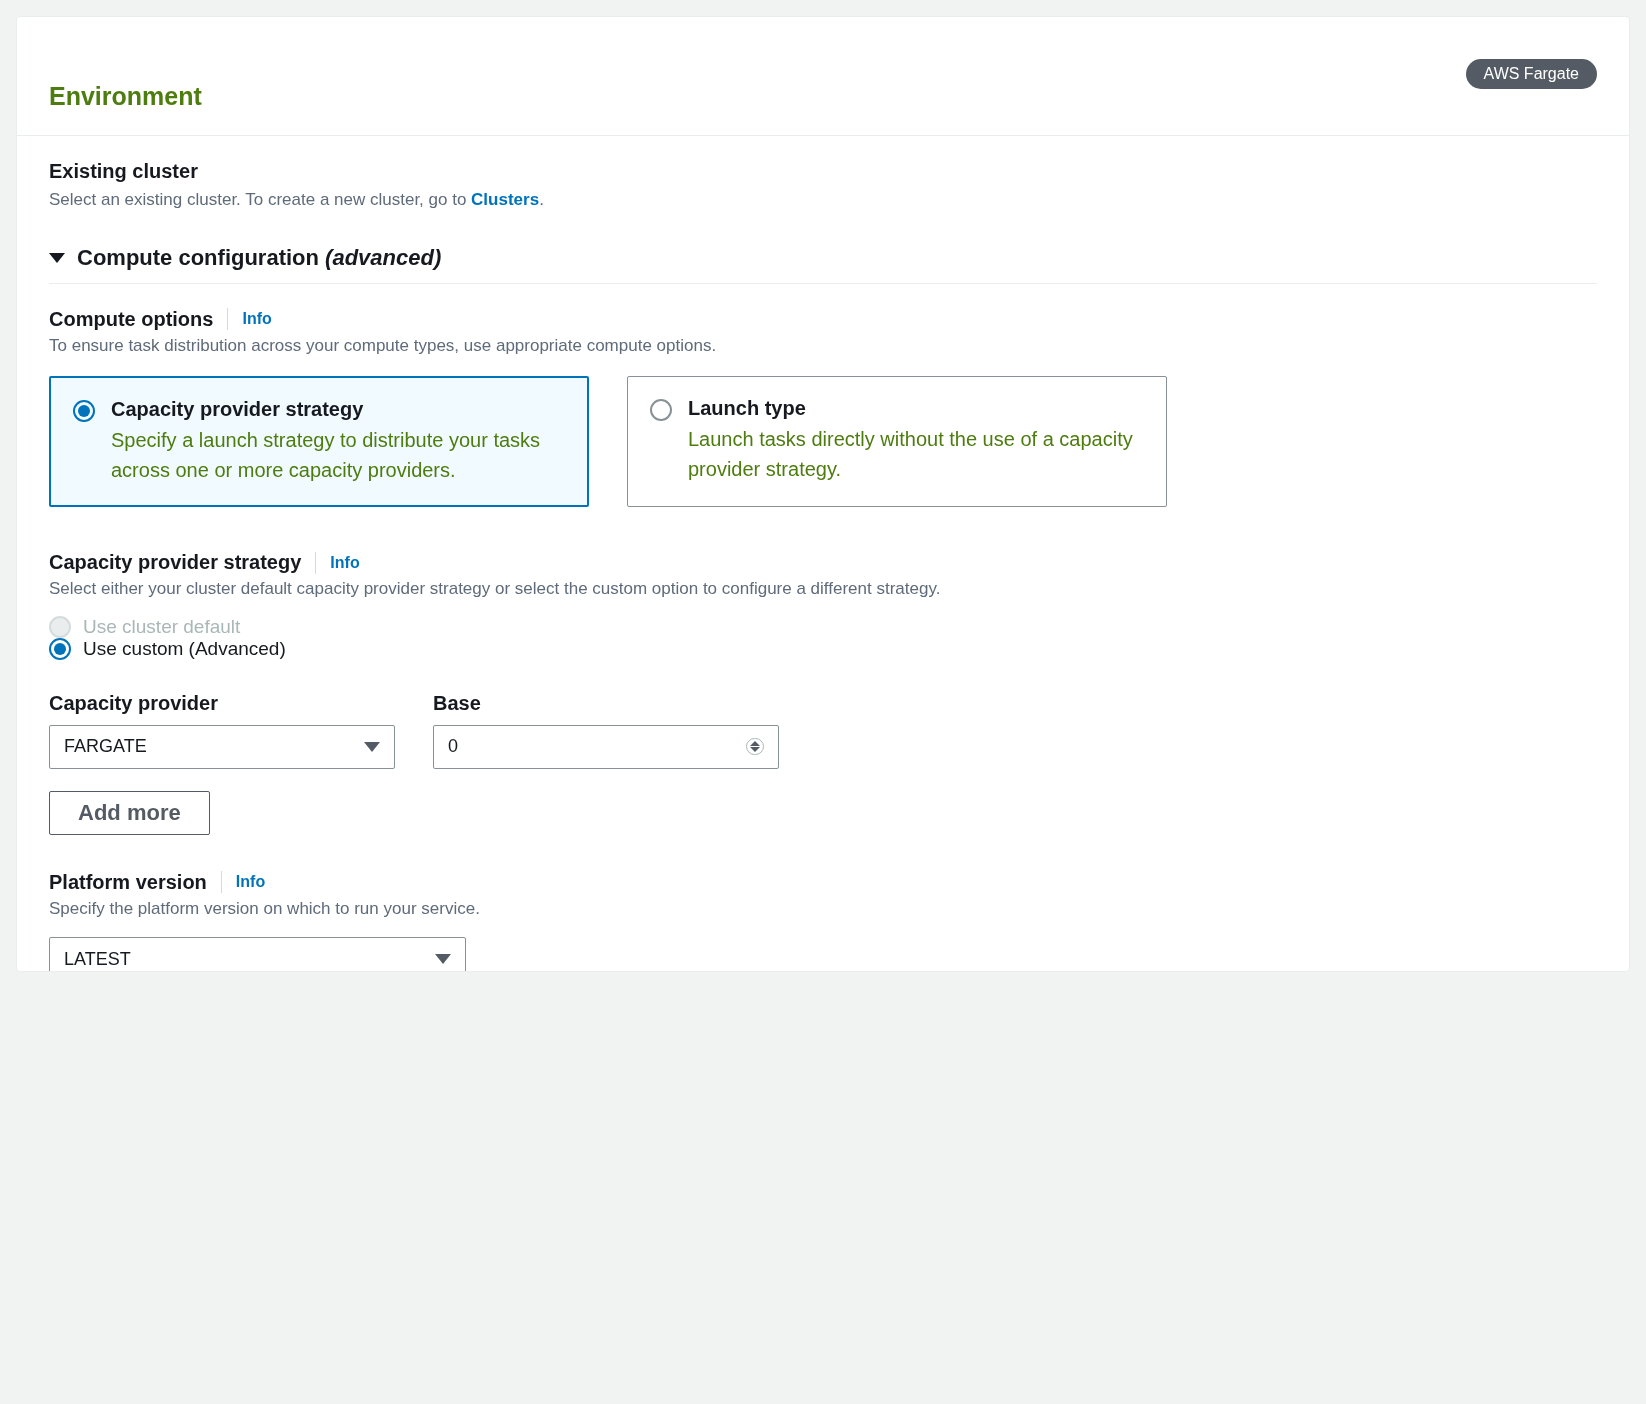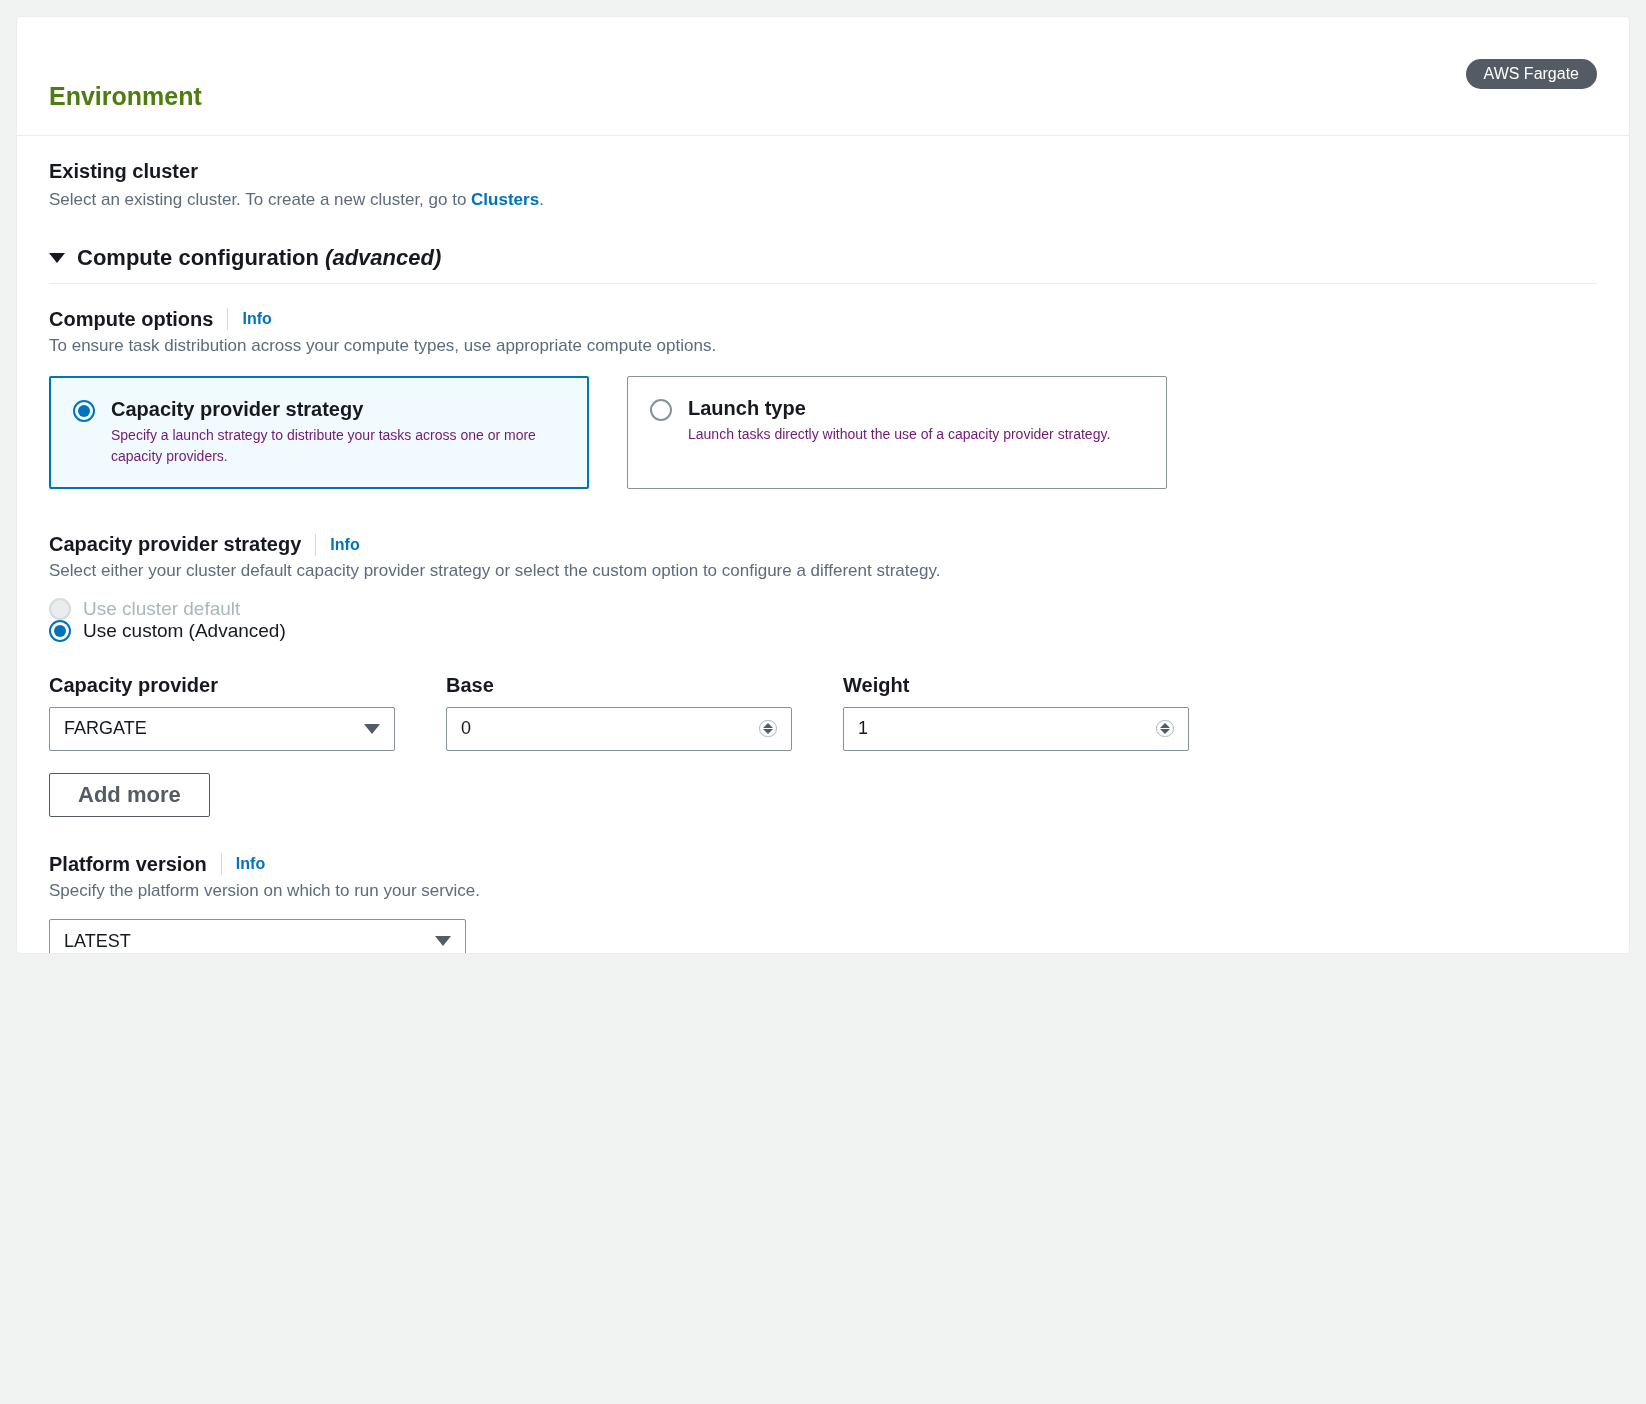--- a/index.html
+++ b/index.html
@@ -153,22 +153,22 @@
     background: #0073bb;
     border-radius: 50%;
   }
   .tile-title {
     font-size: 20px;
     font-weight: 600;
     color: #16191f;
     margin-bottom: 4px;
   }
   .tile-desc {
-    font-size: 14px;
-    color: #701a75;
+    font-size: 20px;
+    color: #4d7c0f;
     line-height: 1.5;
   }
   .radio-list {
     margin-top: 14px;
     display: flex;
     flex-direction: column;
   }
   .radio-item {
     display: flex;
     align-items: center;
@@ -202,21 +202,21 @@
   }
   .radio-item .rlabel {
     font-size: 19px;
     color: #16191f;
   }
   .radio-item.disabled .rlabel {
     color: #aab7b8;
   }
   .field-row {
     display: flex;
-    gap: 51px;
+    gap: 38px;
     margin-top: 32px;
   }
   .field-col {
     display: flex;
     flex-direction: column;
     gap: 10px;
   }
   .field-label {
     font-size: 20px;
     font-weight: 600;
@@ -358,30 +358,20 @@
         <div class="field-col">
           <span class="field-label">Base</span>
           <div class="num-input">
             <span>0</span>
             <span class="stepper">
               <span class="up"></span>
               <span class="down"></span>
             </span>
           </div>
         </div>
-        <div class="field-col">
-          <span class="field-label">Weight</span>
-          <div class="num-input">
-            <span>1</span>
-            <span class="stepper">
-              <span class="up"></span>
-              <span class="down"></span>
-            </span>
-          </div>
-        </div>
       </div>
 
       <button class="btn">Add more</button>
 
       
       <div class="inline-label-row" style="margin-top:36px;">
         <span class="inline-label">Platform version</span>
         <span class="vdiv"></span>
         <span class="info-link">Info</span>
       </div>

